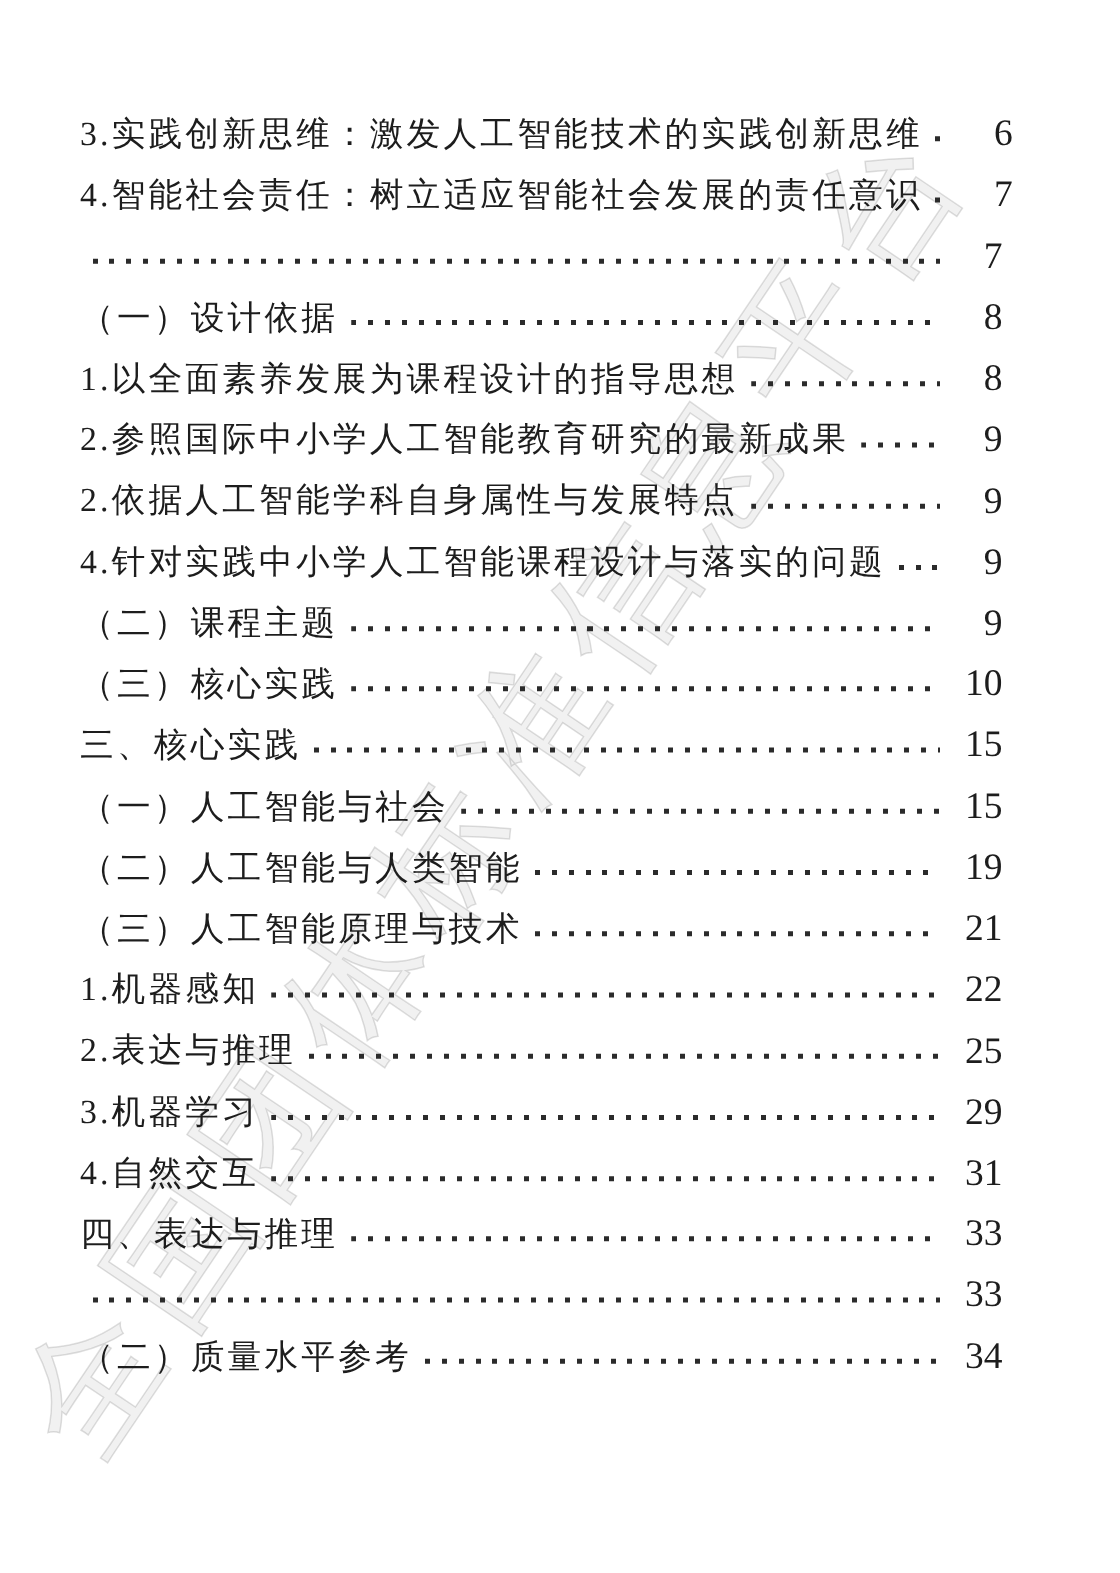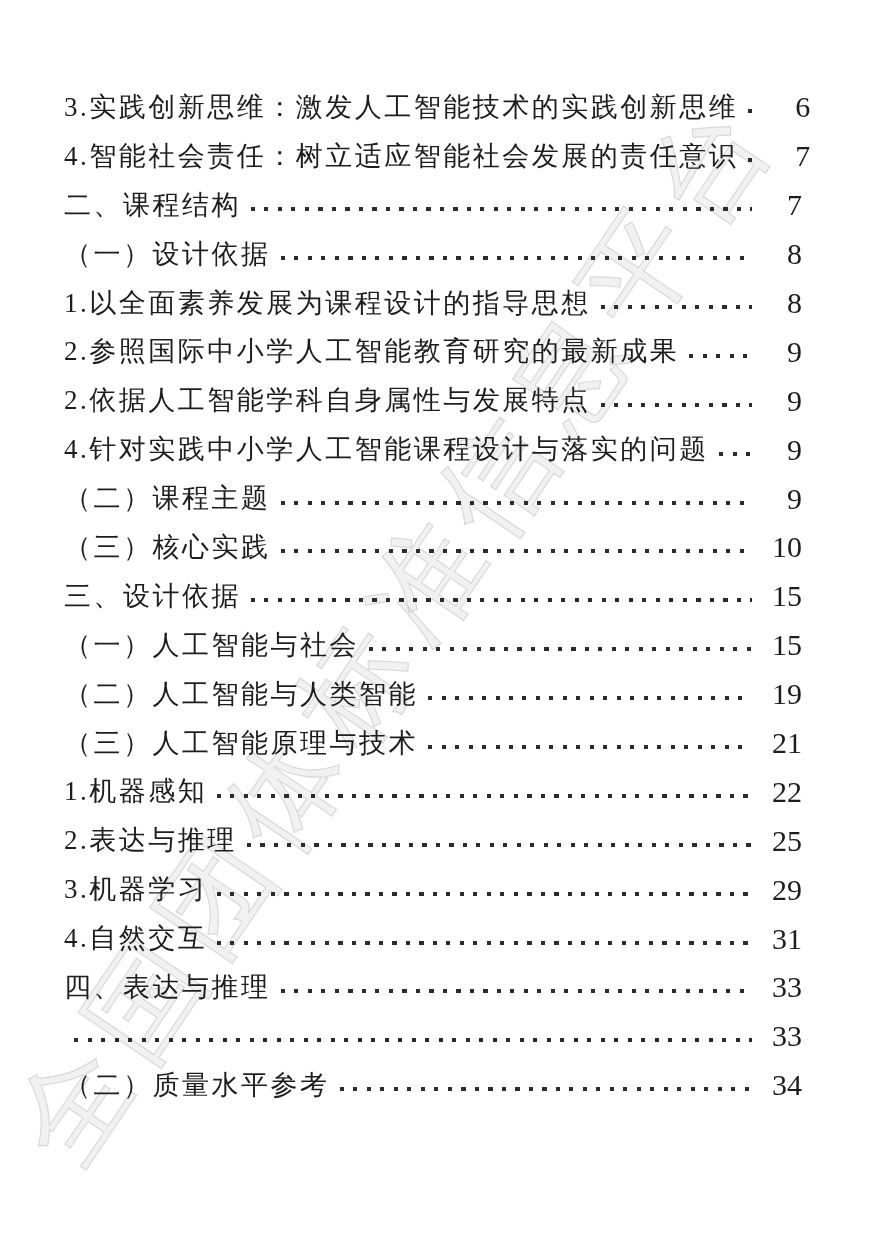--- a/index.html
+++ b/index.html
@@ -88,21 +88,20 @@
     <span class="toc-page">6</span>
   </div>
 
   <div class="toc-row">
     <span class="toc-label">4.智能社会责任：树立适应智能社会发展的责任意识</span>
     <span class="toc-leader"></span>
     <span class="toc-page">7</span>
   </div>
 
   <div class="toc-row">
-    <span class="toc-label">二、课程结构</span>
     <span class="toc-leader"></span>
     <span class="toc-page">7</span>
   </div>
 
   <div class="toc-row">
     <span class="toc-label">（一）设计依据</span>
     <span class="toc-leader"></span>
     <span class="toc-page">8</span>
   </div>
 
@@ -137,21 +136,21 @@
   </div>
 
   <div class="toc-row">
     <span class="toc-label">（三）核心实践</span>
     <span class="toc-leader"></span>
     <span class="toc-page">10</span>
   </div>
 
 
   <div class="toc-row">
-    <span class="toc-label">三、设计依据</span>
+    <span class="toc-label">三、核心实践</span>
     <span class="toc-leader"></span>
     <span class="toc-page">15</span>
   </div>
 
   <div class="toc-row">
     <span class="toc-label">（一）人工智能与社会</span>
     <span class="toc-leader"></span>
     <span class="toc-page">15</span>
   </div>
 

